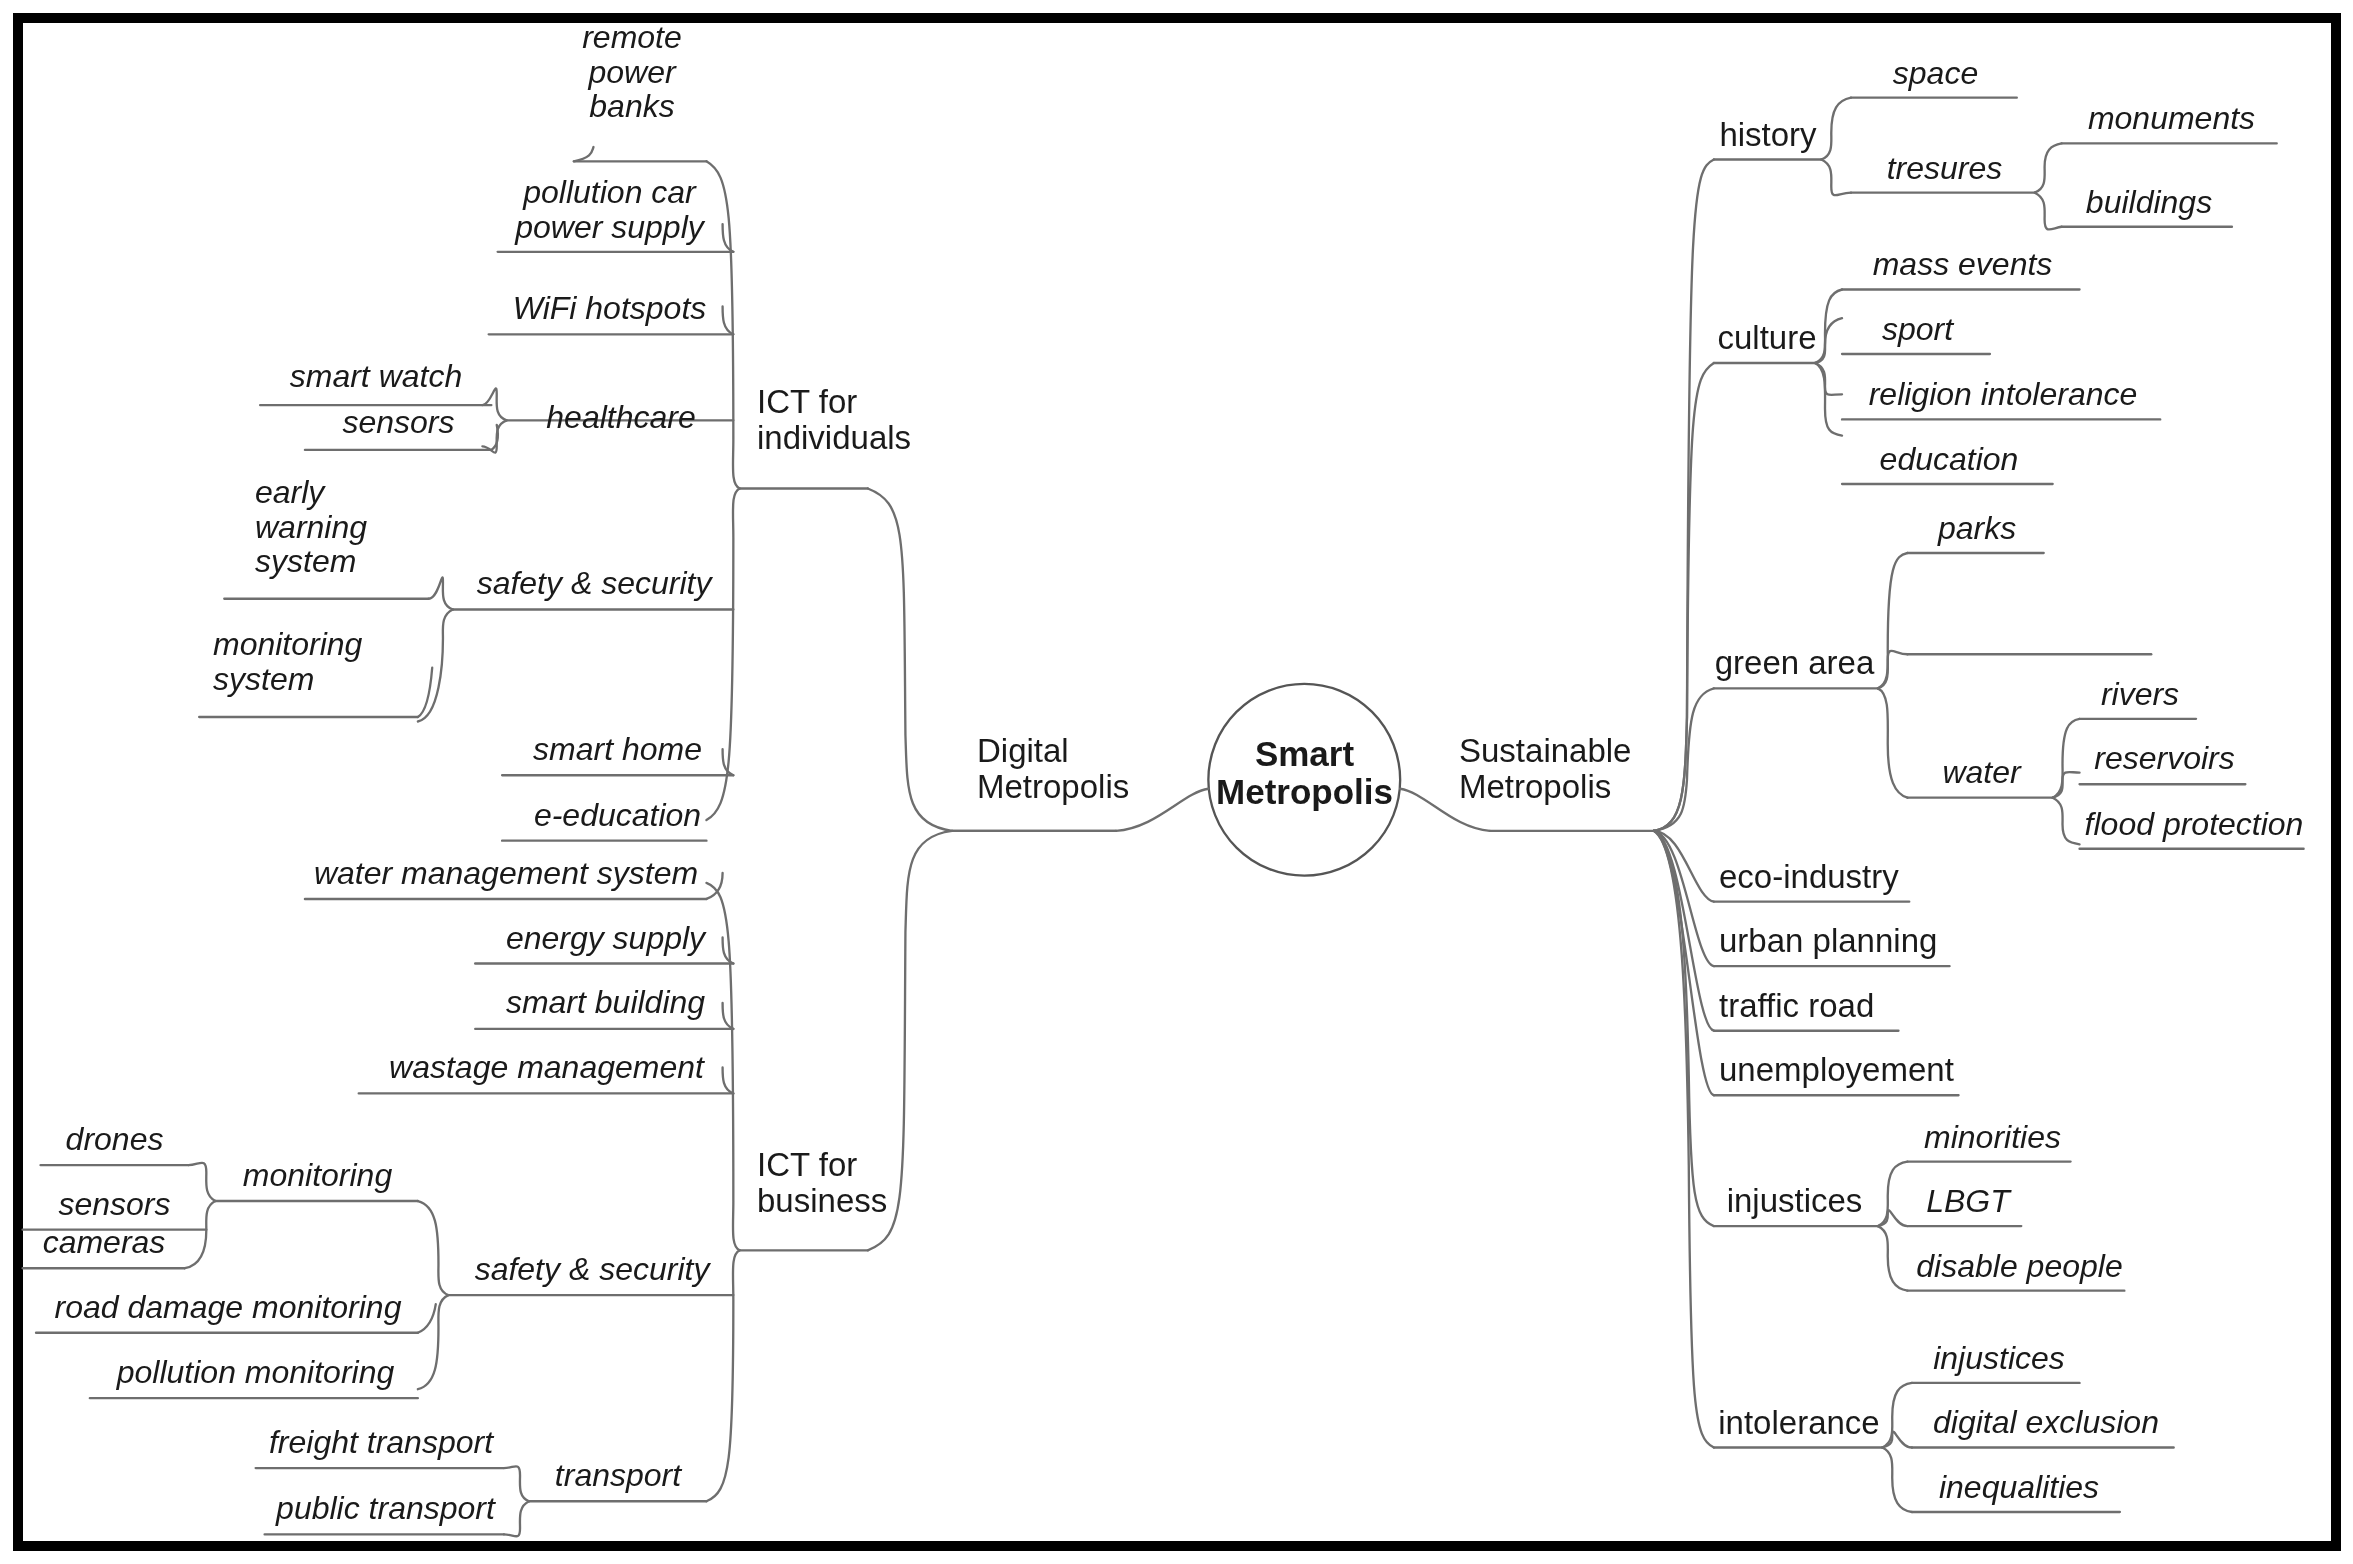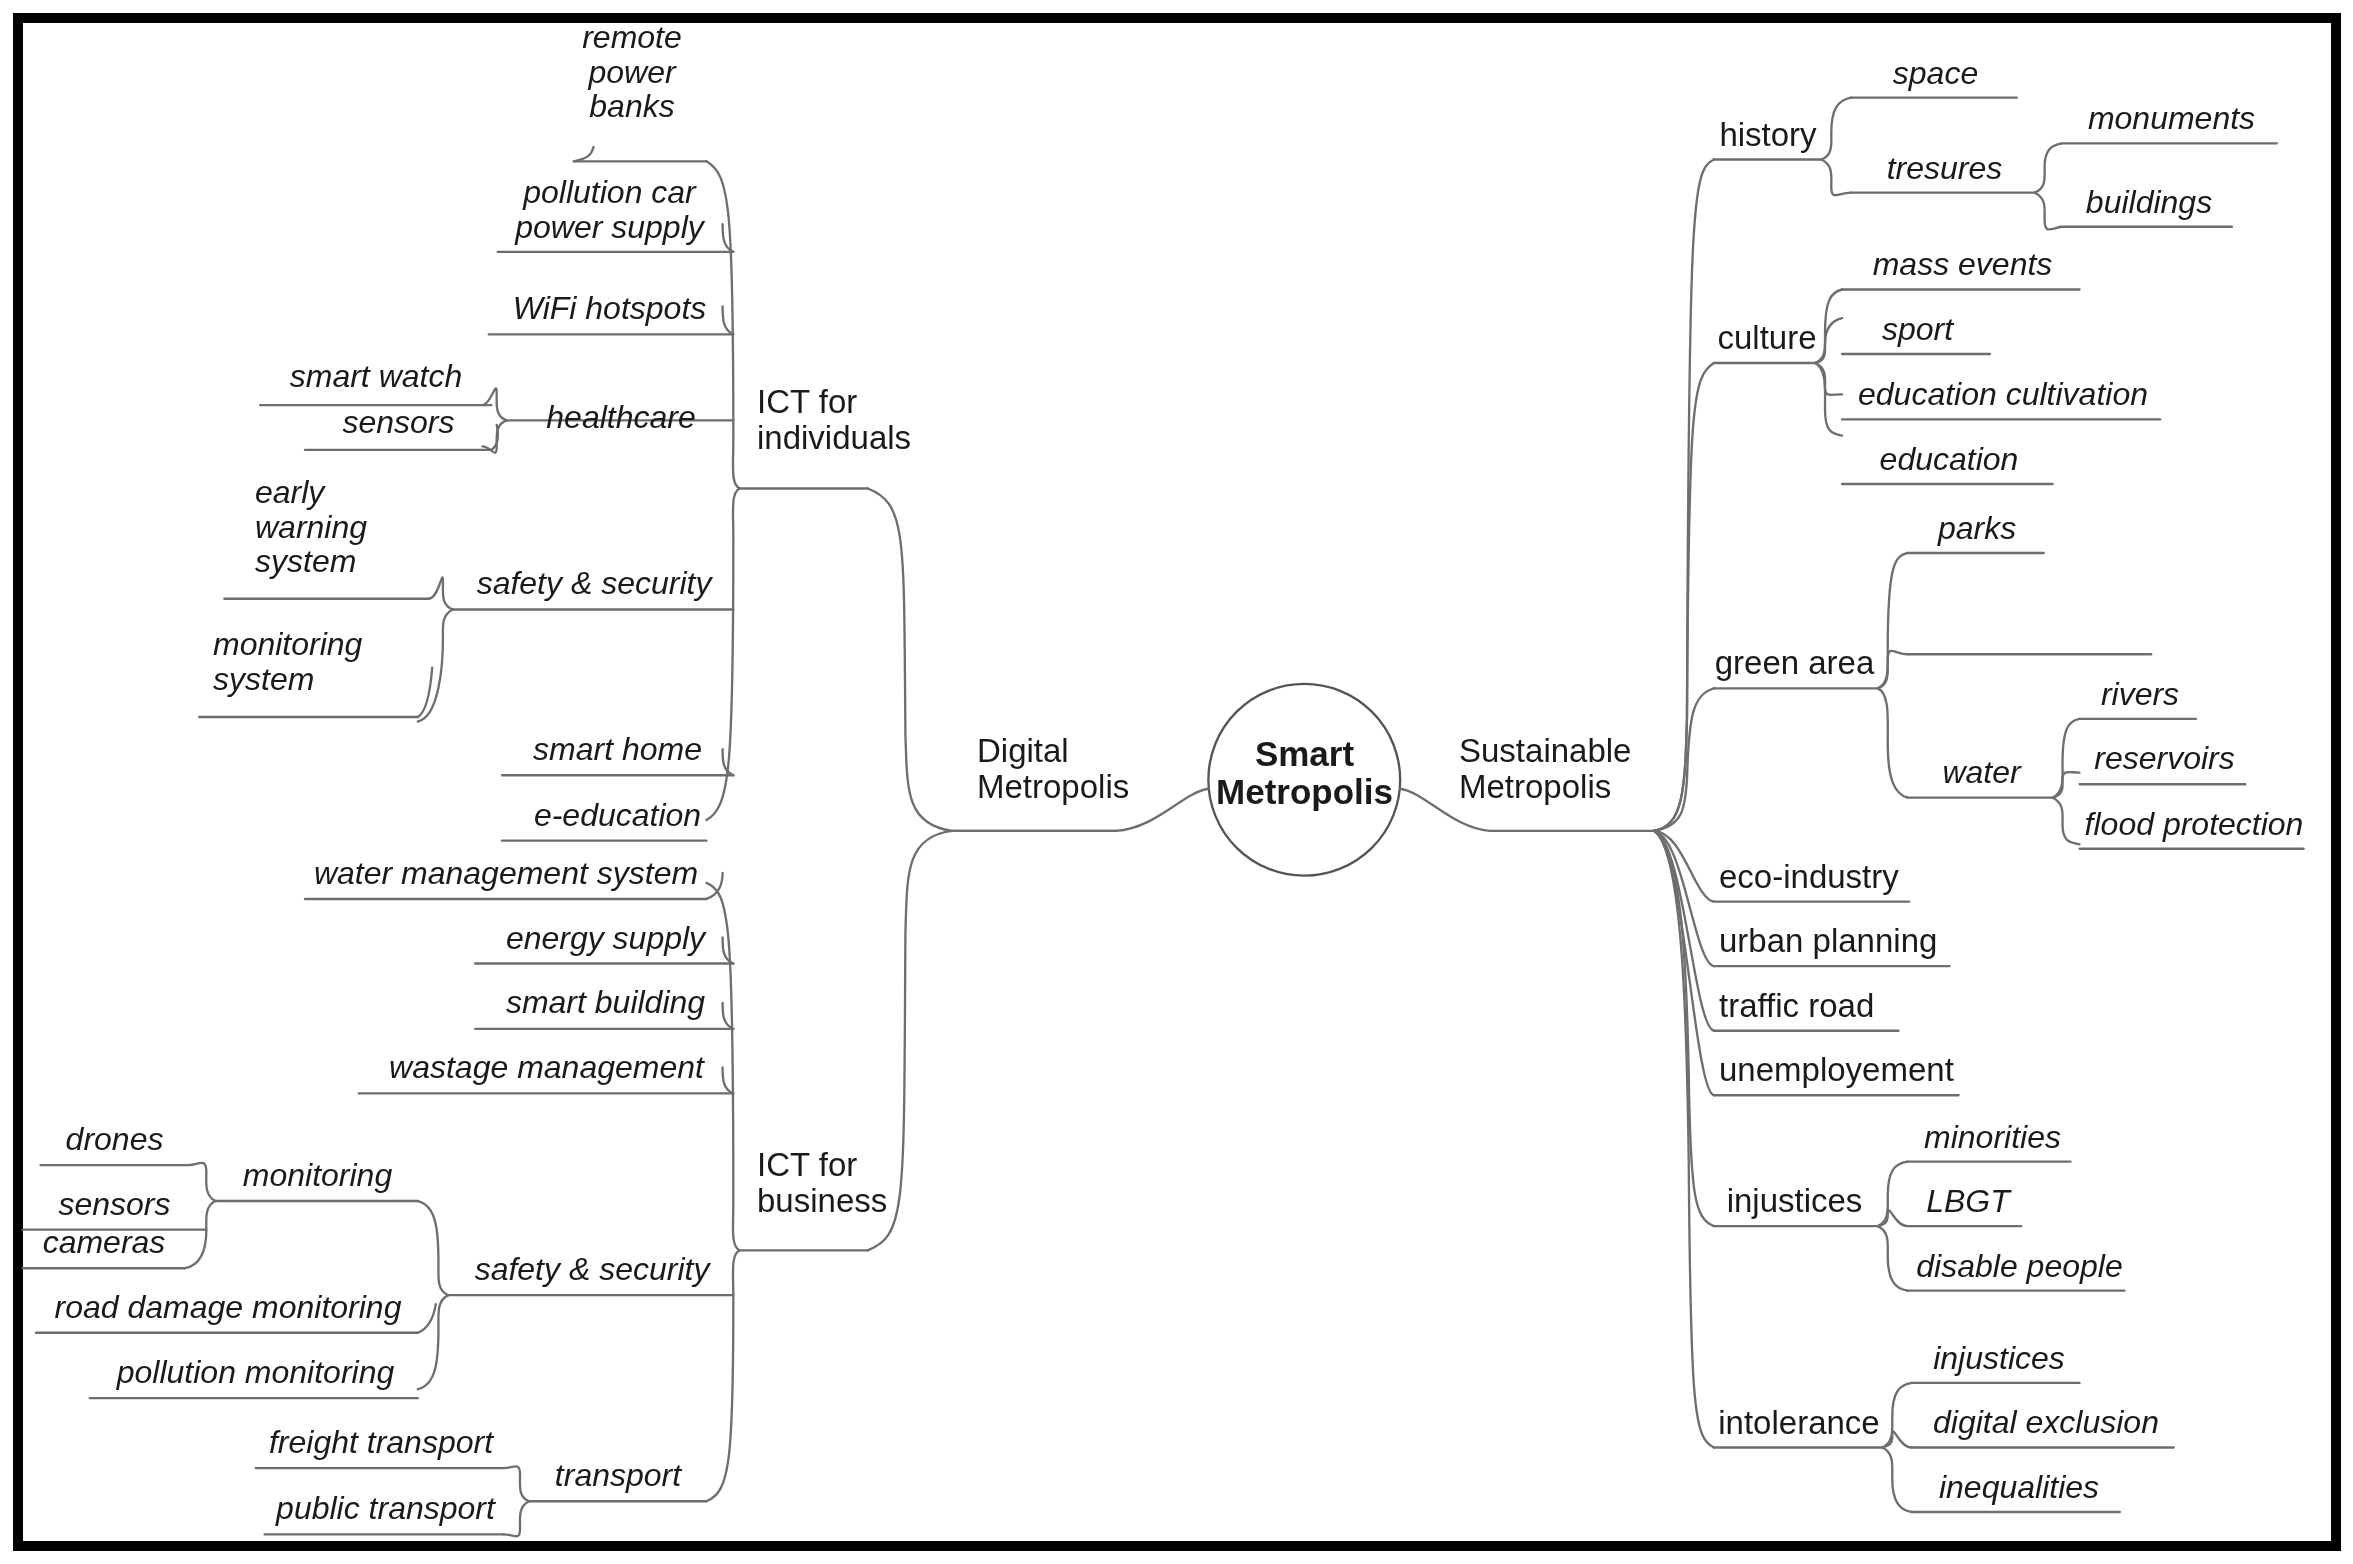--- a/index.html
+++ b/index.html
@@ -267,21 +267,21 @@
 
   <div class="lbl l1 ta-c" style="left:1714px;top:117px;width:108px;">history</div>
   <div class="lbl l2 ta-c" style="left:1855px;top:56px;width:161px;">space</div>
   <div class="lbl l2 ta-c" style="left:1855px;top:151px;width:179px;">tresures</div>
   <div class="lbl l2 ta-c" style="left:2066px;top:101px;width:211px;">monuments</div>
   <div class="lbl l2 ta-c" style="left:2066px;top:185px;width:166px;">buildings</div>
 
   <div class="lbl l1 ta-c" style="left:1714px;top:320px;width:106px;">culture</div>
   <div class="lbl l2 ta-c" style="left:1846px;top:247px;width:233px;">mass events</div>
   <div class="lbl l2 ta-c" style="left:1846px;top:312px;width:143px;">sport</div>
-  <div class="lbl l2 ta-c" style="left:1846px;top:377px;width:314px;">education cultivation</div>
+  <div class="lbl l2 ta-c" style="left:1846px;top:377px;width:314px;">religion intolerance</div>
   <div class="lbl l2 ta-c" style="left:1846px;top:442px;width:206px;">education</div>
 
   <div class="lbl l1 ta-c" style="left:1714px;top:645px;width:161px;">green area</div>
   <div class="lbl l2 ta-c" style="left:1912px;top:511px;width:130px;">parks</div>
   <div class="lbl l2 ta-c" style="left:1912px;top:755px;width:139px;">water</div>
   <div class="lbl l2 ta-c" style="left:2084px;top:677px;width:112px;">rivers</div>
   <div class="lbl l2 ta-c" style="left:2084px;top:741px;width:161px;">reservoirs</div>
   <div class="lbl l2 ta-c" style="left:2084px;top:807px;width:220px;">flood protection</div>
 
   <div class="lbl l1 ta-l" style="left:1719px;top:859px;width:233px;">eco-industry</div>

